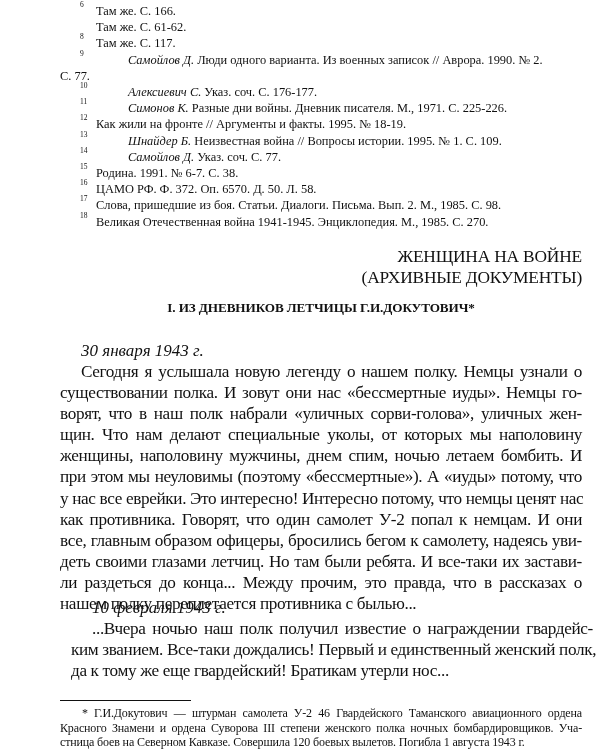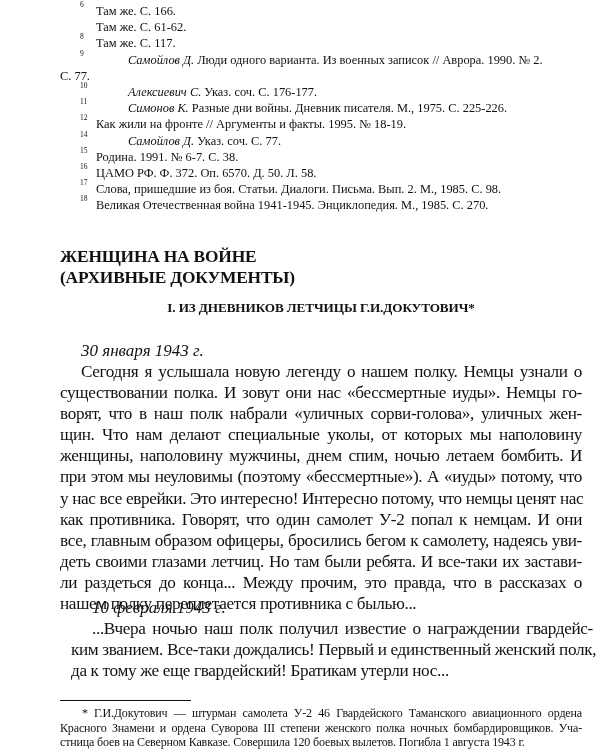--- a/index.html
+++ b/index.html
@@ -11,22 +11,22 @@
   .page { position: absolute; left: 60px; top: 0; width: 522px; }
 
   
   .notes { position: absolute; left: 0; top: 3px; width: 522px; font-size: 12.4px; line-height: 16.2px; }
   .note { position: relative; padding-left: 36px; white-space: nowrap; }
   .note .num { position: absolute; left: 20px; top: -3px; font-size: 7.5px; line-height: 10px; }
   .note .author { font-style: italic; margin-left: 32px; }
   .note-cont { padding-left: 0; }
 
   
-  .title { position: absolute; left: 0; width: 522px; top: 246px; text-align: left;
-           font-weight: bold; font-size: 17.4px; line-height: 21px; letter-spacing: -0.2px; }
+  .title { position: absolute; left: 0; width: 522px; top: 246px; text-align: right;
+           font-weight: normal; font-size: 17.4px; line-height: 21px; letter-spacing: -0.2px; }
   .subtitle { position: absolute; left: 0; width: 522px; top: 300px; text-align: center;
               font-weight: bold; font-size: 13.2px; letter-spacing: -0.1px; }
 
   
   .entry-date { font-style: italic; font-size: 17px; line-height: 21px; padding-left: 21px; }
   .para { font-size: 17.2px; line-height: 21.1px; text-align: justify; letter-spacing: -0.35px; font-family: Liberation Serif, serif; }
   .para .line { display: block; white-space: nowrap; text-align-last: justify; text-align: justify; }
   .para .line.first { text-indent: 21px; }
   .para .line.last { text-align-last: left; }
   .entry1 { position: absolute; left: 0; top: 340px; width: 522px; }
@@ -44,22 +44,23 @@
 
 <div class="page">
 
   <div class="notes">
     <div class="note"><span class="num">6</span><span>Там же. С. 166.</span></div>
     <div class="note"><span class="num"></span><span>Там же. С. 61-62.</span></div>
     <div class="note"><span class="num">8</span><span>Там же. С. 117.</span></div>
     <div class="note"><span class="num">9</span><span class="author">Самойлов Д.</span><span> Люди одного варианта. Из военных записок // Аврора. 1990. № 2.</span></div>
     <div class="note note-cont"><span>С. 77.</span></div>
     <div class="note"><span class="num">10</span><span class="author">Алексиевич С.</span><span> Указ. соч. С. 176-177.</span></div>
-    <div class="note"><span class="num">11</span><span class="author">Симонов К.</span><span> Разные дни войны. Дневник писателя. М., 1975. С. 225-226.</span></div>
+    <div class="note"><span class="num">11</span><span class="author">Симонов К.</span><span> Разные дни войны. Дневник писателя. М., 1971. С. 225-226.</span></div>
     <div class="note"><span class="num">12</span><span>Как жили на фронте // Аргументы и факты. 1995. № 18-19.</span></div>
+    <div class="note"><span class="num">13</span><span class="author">Шнайдер Б.</span><span> Неизвестная война // Вопросы истории. 1995. № 1. С. 109.</span></div>
     <div class="note"><span class="num">14</span><span class="author">Самойлов Д.</span><span> Указ. соч. С. 77.</span></div>
     <div class="note"><span class="num">15</span><span>Родина. 1991. № 6-7. С. 38.</span></div>
     <div class="note"><span class="num">16</span><span>ЦАМО РФ. Ф. 372. Оп. 6570. Д. 50. Л. 58.</span></div>
     <div class="note"><span class="num">17</span><span>Слова, пришедшие из боя. Статьи. Диалоги. Письма. Вып. 2. М., 1985. С. 98.</span></div>
     <div class="note"><span class="num">18</span><span>Великая Отечественная война 1941-1945. Энциклопедия. М., 1985. С. 270.</span></div>
   </div>
 
   <div class="title">
     <div>ЖЕНЩИНА НА ВОЙНЕ</div>
     <div>(АРХИВНЫЕ ДОКУМЕНТЫ)</div>

